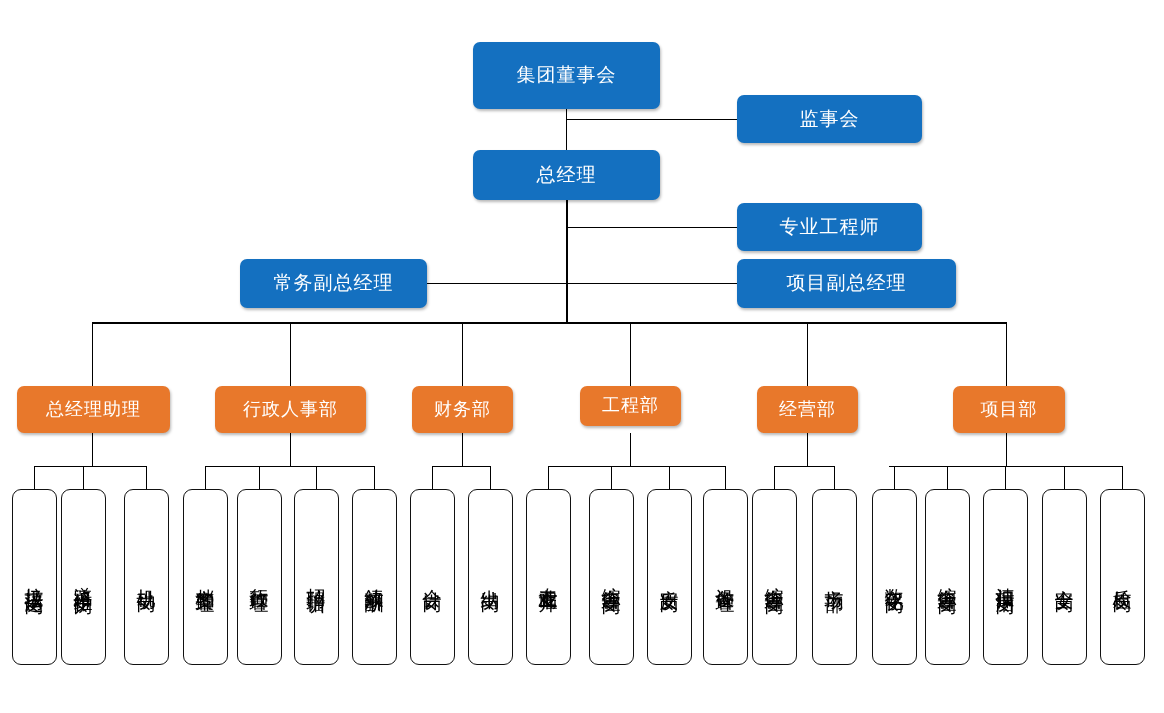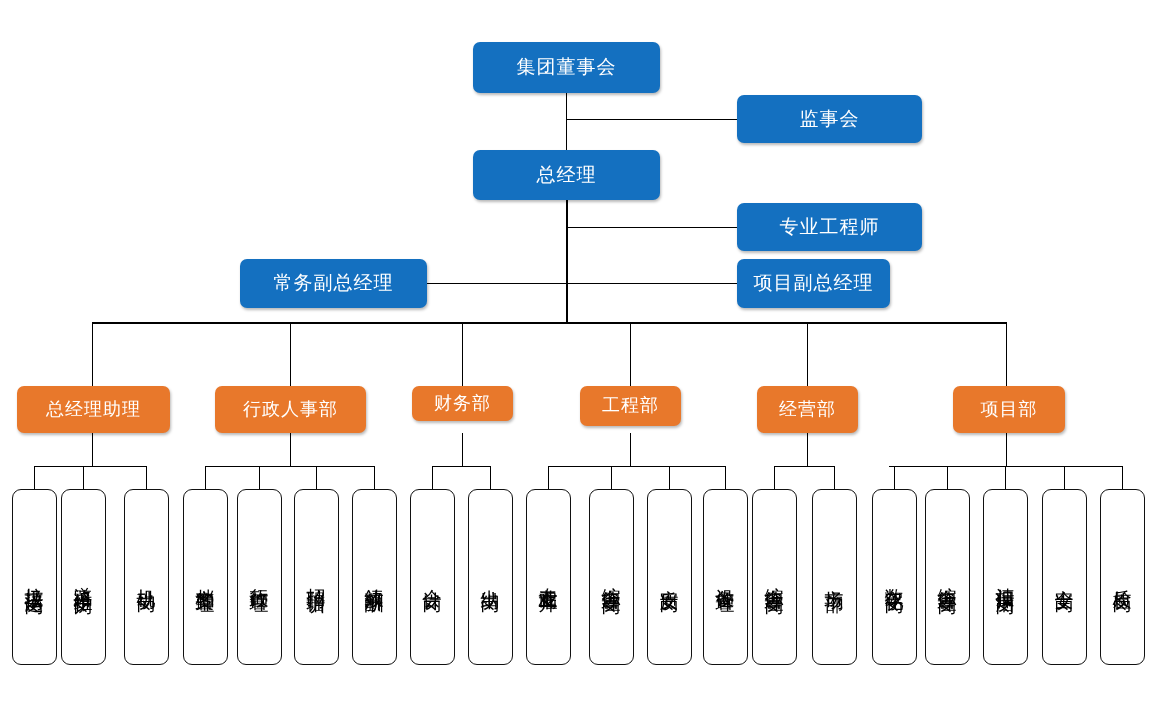--- a/index.html
+++ b/index.html
@@ -114,29 +114,29 @@
       <div class="line v" style="left: 725px; top: 466px; height: 23px;"></div>
       <div class="line v" style="left: 774px; top: 466px; height: 23px;"></div>
       <div class="line v" style="left: 834px; top: 466px; height: 23px;"></div>
       <div class="line v" style="left: 894px; top: 466px; height: 23px;"></div>
       <div class="line v" style="left: 947px; top: 466px; height: 23px;"></div>
       <div class="line v" style="left: 1005px; top: 466px; height: 23px;"></div>
       <div class="line v" style="left: 1064px; top: 466px; height: 23px;"></div>
       <div class="line v" style="left: 1122px; top: 466px; height: 23px;"></div>
     </div>
   <div id="node-layer">
-      <div class="node blue" style="left: 473px; top: 42px; width: 187px; height: 51px;">集团董事会</div>
+      <div class="node blue" style="left: 473px; top: 42px; width: 187px; height: 67px;">集团董事会</div>
       <div class="node blue" style="left: 737px; top: 95px; width: 185px; height: 48px;">监事会</div>
       <div class="node blue" style="left: 473px; top: 150px; width: 187px; height: 50px;">总经理</div>
       <div class="node blue" style="left: 737px; top: 203px; width: 185px; height: 48px;">专业工程师</div>
-      <div class="node blue" style="left: 737px; top: 259px; width: 153px; height: 49px;">项目副总经理</div>
+      <div class="node blue" style="left: 737px; top: 259px; width: 219px; height: 49px;">项目副总经理</div>
       <div class="node blue" style="left: 240px; top: 259px; width: 187px; height: 49px;">常务副总经理</div>
       <div class="node orange" style="left: 17px; top: 386px; width: 153px; height: 47px;">总经理助理</div>
       <div class="node orange" style="left: 215px; top: 386px; width: 151px; height: 47px;">行政人事部</div>
-      <div class="node orange" style="left: 412px; top: 386px; width: 101px; height: 35px;">财务部</div>
+      <div class="node orange" style="left: 412px; top: 386px; width: 101px; height: 47px;">财务部</div>
       <div class="node orange" style="left: 580px; top: 386px; width: 101px; height: 40px;">工程部</div>
       <div class="node orange" style="left: 757px; top: 386px; width: 101px; height: 47px;">经营部</div>
       <div class="node orange" style="left: 953px; top: 386px; width: 112px; height: 47px; font-family: Liberation Serif, serif;">项目部</div>
       <div class="leaf" style="left: 12px; top: 489px; width: 45px; height: 176px;">
         <span class="vtext">垃圾清运岗</span>
       </div>
       <div class="leaf" style="left: 61px; top: 489px; width: 45px; height: 176px;">
         <span class="vtext">道路维护岗</span>
       </div>
       <div class="leaf" style="left: 124px; top: 489px; width: 45px; height: 176px;">

